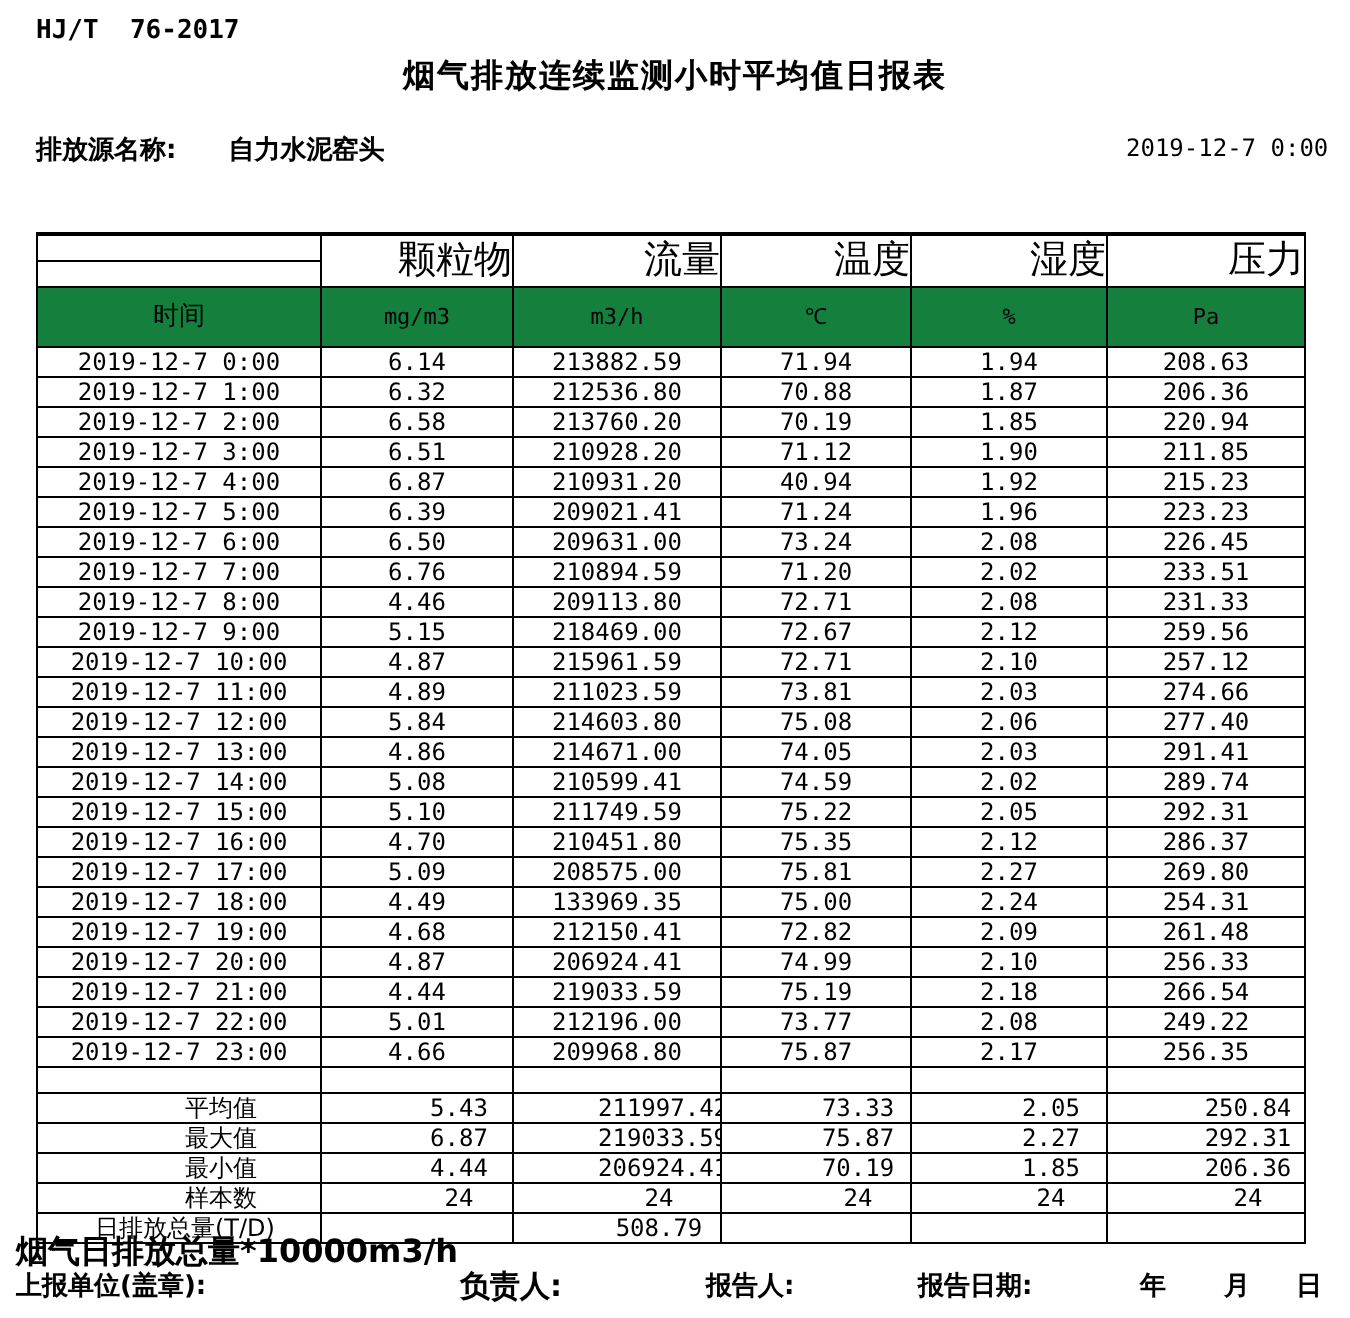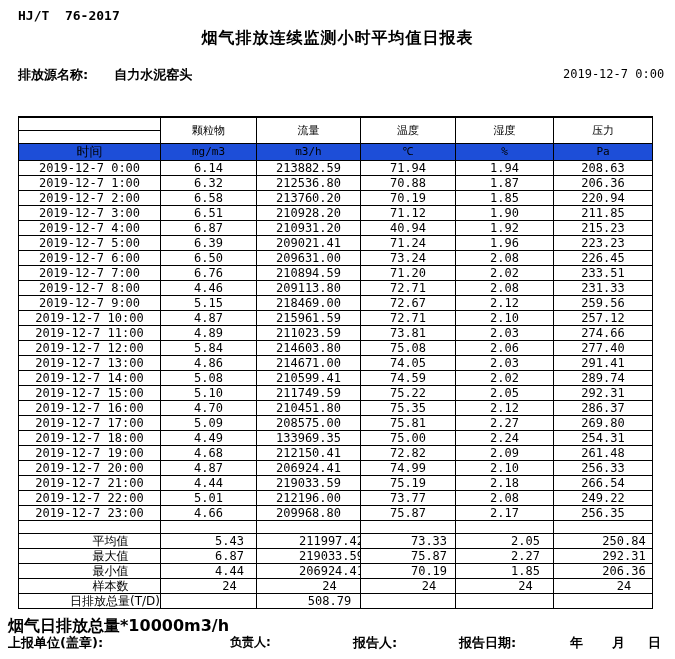--- a/index.html
+++ b/index.html
@@ -14,34 +14,34 @@
   #src-name { margin-left:26px; }
   #hdr-date { left:563px; top:67px; font-size:12px; font-family:"DejaVu Sans Mono", monospace; }
 
   
   #report-table-wrap { left:18px; top:116px; }
   table { border-collapse:collapse; table-layout:fixed; width:634px; }
   td { border:1px solid #000; text-align:center; vertical-align:middle;
        font-size:12px; line-height:1; overflow:hidden; white-space:nowrap; }
   table { border:1px solid #000; border-top:2px solid #000; }
   .hr-sub  { height:13px; }
-  .hdr-cell{ font-size:11px; }
-  .unit-row td { height:17px; background:#1d4ed8; font-size:11px;
+  .hdr-cell{ font-size:19px;text-align:right; }
+  .unit-row td { height:30px; background:#15803d; font-size:11px;
                  font-family:"DejaVu Sans Mono", monospace; }
   .unit-row .time-hdr { font-size:13px; font-family:"DejaVu Sans", sans-serif; }
   .data-row td { height:15px; font-family:"DejaVu Sans Mono", monospace; }
   .sep-row td { height:13px; }
   .sum-row td { height:15px; font-family:"DejaVu Sans Mono", monospace;padding-left:42px; }
   .sum-row td.sum-label { font-family:"DejaVu Sans", sans-serif; font-size:12px; }
-  .sum-row td.sum-label.left { text-align:right; padding-left:6px; }
+  .sum-row td.sum-label.left { text-align:center; padding-left:6px; }
 
   
   #foot-note  { left:8px;  top:616px; font-size:16px; font-weight:bold; }
   #foot-unit  { left:8px;  top:634px; font-size:13px; font-weight:bold; }
-  #foot-resp  { left:230px; top:634px; font-size:12px; font-weight:bold; }
+  #foot-resp  { left:230px; top:634px; font-size:15px; font-weight:bold; }
   #foot-rept  { left:353px; top:634px; font-size:13px; font-weight:bold; }
   #foot-rdate { left:459px; top:634px; font-size:13px; font-weight:bold; }
   #foot-year  { left:570px; top:634px; font-size:13px; font-weight:bold; }
   #foot-month { left:612px; top:634px; font-size:13px; font-weight:bold; }
   #foot-day   { left:648px; top:634px; font-size:13px; font-weight:bold; }
 </style>
 </head>
 <body>
 
 <div class="abs" id="std-no">HJ/T  76-2017</div>

